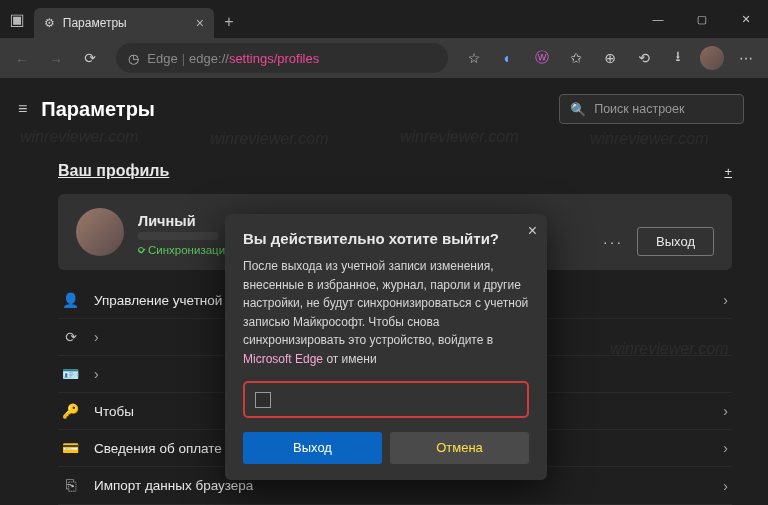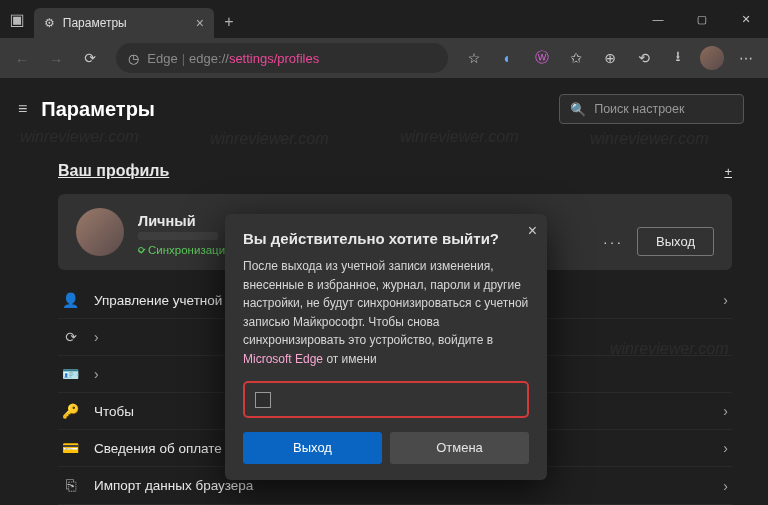--- a/index.html
+++ b/index.html
@@ -62,21 +62,21 @@
 .dialog-close { position: absolute; right: 10px; top: 8px; color: #ccc; font-size: 16px; }
 .dialog-title { font-size: 15px; font-weight: 600; margin-bottom: 10px; }
 .dialog-body { font-size: 12px; line-height: 1.55; color: #d6d6d6; }
 .dialog-body a { color: #f9a8d4; text-decoration: none; }
 .chk-wrap { margin-top: 12px; border: 2px solid #d23a3a; border-radius: 5px; padding: 8px 10px; display: flex; gap: 10px; align-items: flex-start; }
 .chk { width: 16px; height: 16px; border: 1.5px solid #999; background: #2e2e2e; flex-shrink: 0; margin-top: 1px; }
 .chk-label { font-size: 12px; line-height: 1.5; color: #e0e0e0; }
 .dialog-actions { display: flex; gap: 8px; margin-top: 14px; }
 .btn { flex: 1; height: 32px; border-radius: 3px; font-size: 13px; display: flex; align-items: center; justify-content: center; }
 .btn-primary { background: #0a64c2; color: #fff; }
-.btn-secondary { background: #4a4a4a; color: #e5e5e5; }
+.btn-secondary { background: #4a4a4a; color: #fde047; }
 
 
 .wm { position: absolute; color: rgba(255,255,255,0.06); font-size: 16px; font-style: italic; pointer-events: none; }
 </style>
 </head>
 <body>
 
 <div class="titlebar">
   <div class="app-icon">▣</div>
   <div class="tab">

